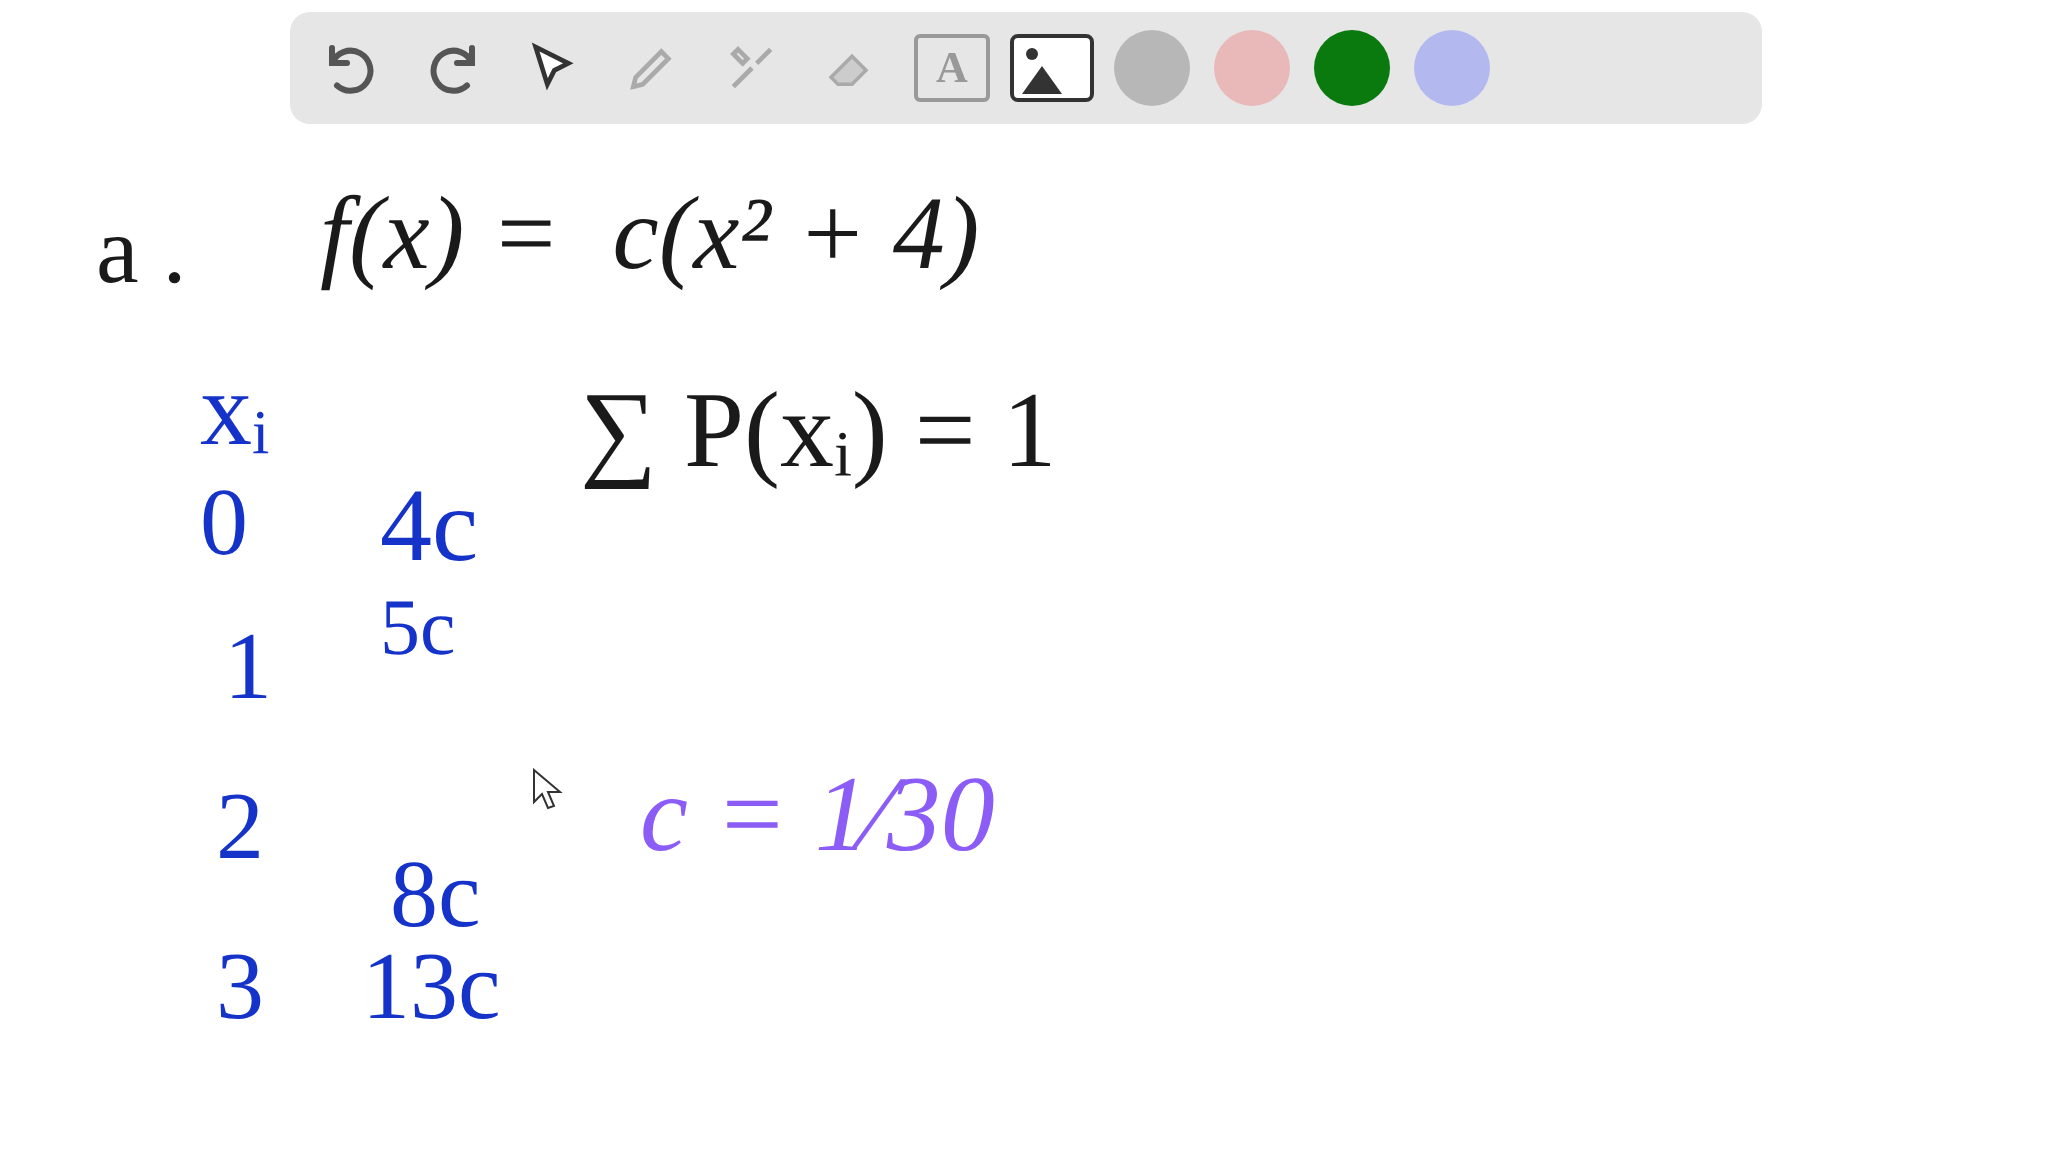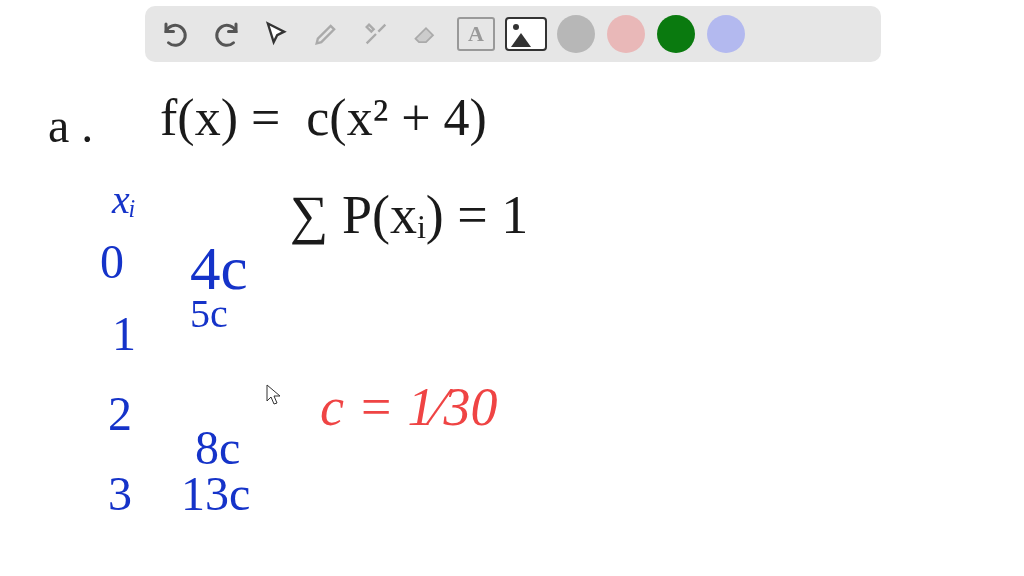--- a/index.html
+++ b/index.html
@@ -90,21 +90,21 @@
     height: 506px;
   }
   .hw {
     position: absolute;
     font-family: 'Comic Sans MS', 'Segoe Script', cursive;
     white-space: pre;
     line-height: 1;
   }
   .black { color: #1a1a1a; }
   .blue  { color: #1533c9; }
-  .green { color: #ef4444; }
+  .green { color: #8b5cf6; }
   .cursor-arrow {
     position: absolute;
     width: 16px;
     height: 22px;
   }
 </style>
 </head>
 <body>
 
 <div class="toolbar">
@@ -166,27 +166,27 @@
   </div>
   <div class="tool">
     <div class="color-swatch" style="background:#b3b9ef"></div>
   </div>
 </div>
 
 <div class="canvas">
 
   <span class="hw black" style="left:48px; top:32px; font-size:48px;">a .</span>
 
-  <span class="hw black" style="left:160px; top:22px; font-size:52px; ">f(x) =  c(x² + 4)</span>
-
-  <span class="hw blue" style="left:112px; top:110px; font-size:40px; font-style:italic;">xᵢ</span>
+  <span class="hw black" style="left:160px; top:22px; font-size:52px; font-style:italic;">f(x) =  c(x² + 4)</span>
+
+  <span class="hw blue" style="left:100px; top:110px; font-size:52px; ">xᵢ</span>
 
 
   <span class="hw blue" style="left:100px; top:168px; font-size:48px;">0</span>
-  <span class="hw blue" style="left:190px; top:168px; font-size:61px;">4c</span>
+  <span class="hw blue" style="left:190px; top:168px; font-size:52px;">4c</span>
 
   <span class="hw blue" style="left:112px; top:240px; font-size:48px;">1</span>
   <span class="hw blue" style="left:190px; top:224px; font-size:40px;">5c</span>
 
   <span class="hw blue" style="left:108px; top:320px; font-size:48px;">2</span>
   <span class="hw blue" style="left:195px; top:320px; font-size:48px;margin-top:34px;">8c</span>
 
   <span class="hw blue" style="left:108px; top:400px; font-size:48px;">3</span>
   <span class="hw blue" style="left:181px; top:400px; font-size:48px;">13c</span>
 

